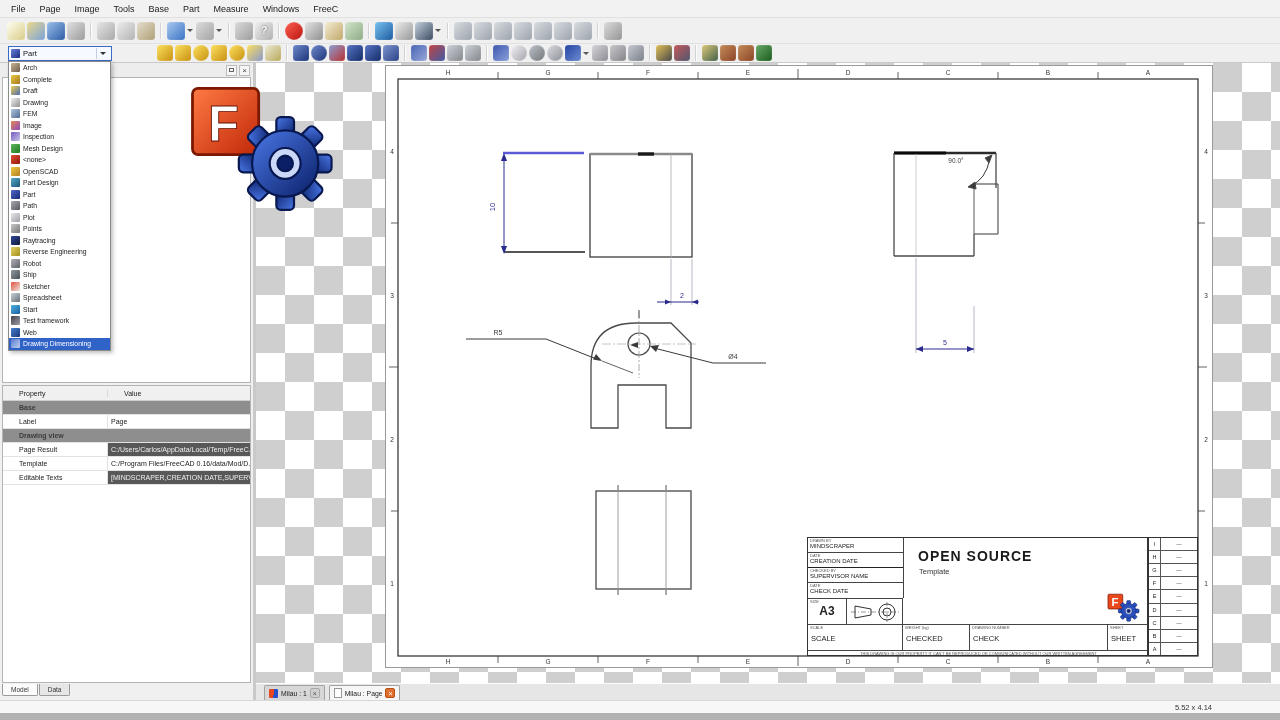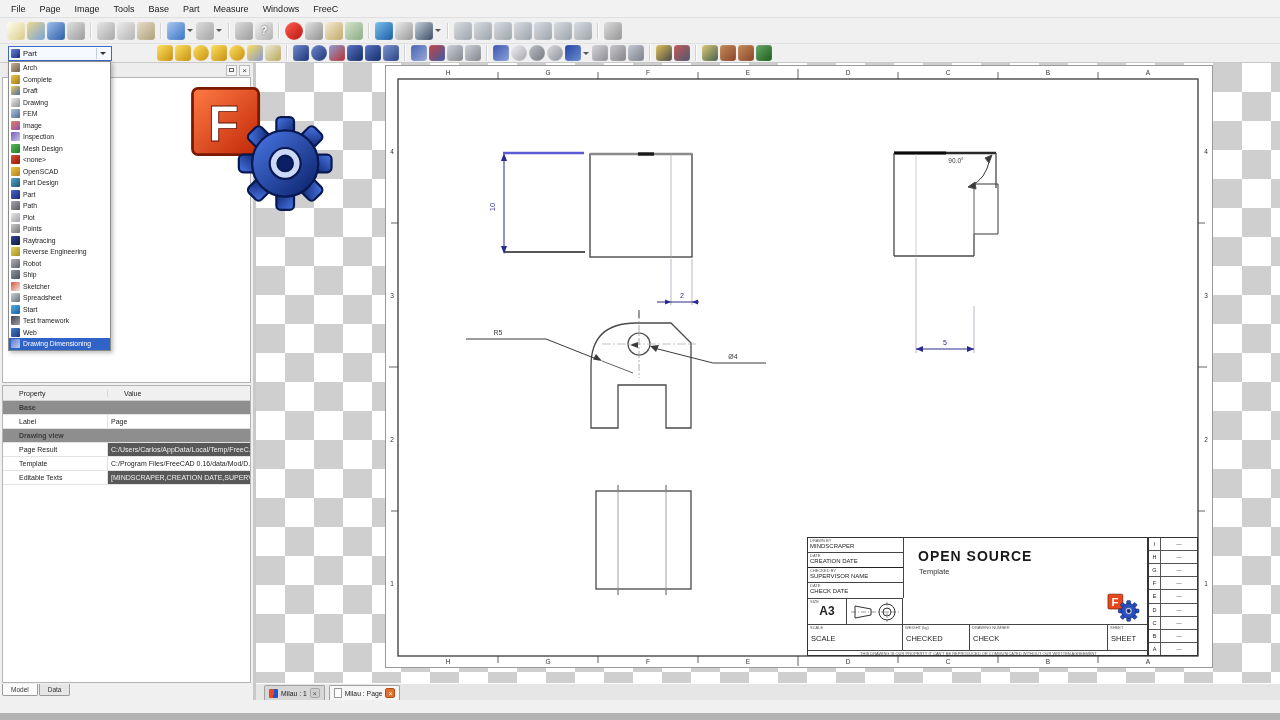--- a/index.html
+++ b/index.html
@@ -805,15 +805,18 @@
       <span>Milau : 1</span>
       <span class="tab-close gray">×</span>
     </div>
     <div class="mdi-tab active">
       <span class="page-ico"></span>
       <span>Milau : Page</span>
       <span class="tab-close orange">×</span>
     </div>
   </div>
 
+  <div class="statusbar">
+    <span class="status-dims">5.52 x 4.14</span>
+  </div>
   <div class="bottom-strip"></div>
 
 </div>
 
 </body></html>

